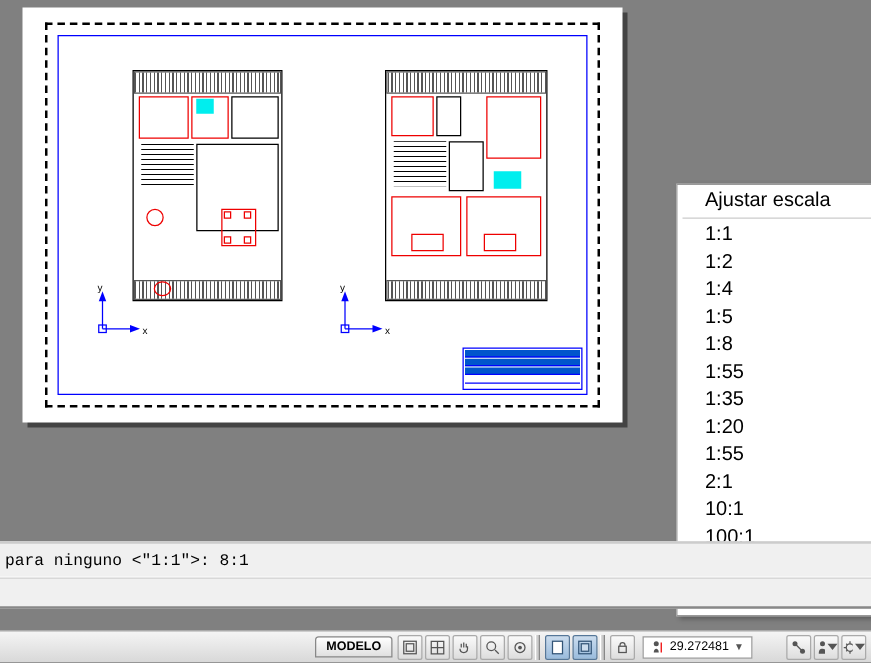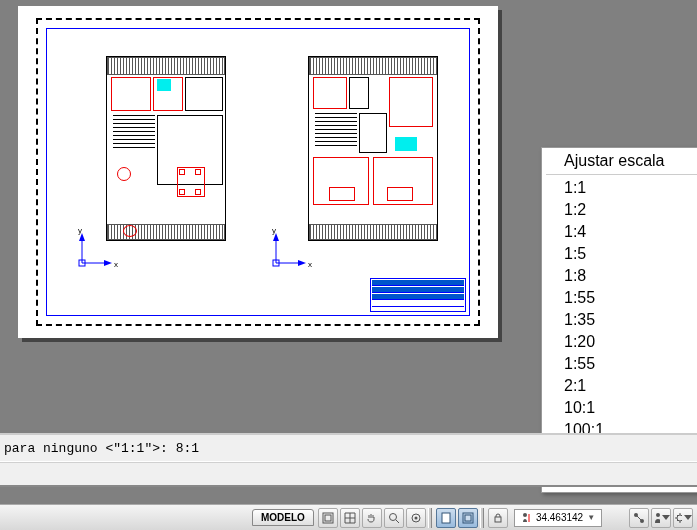--- a/index.html
+++ b/index.html
@@ -206,21 +206,21 @@
         <path d="M4 5v-1a2 2 0 0 1 4 0v1" stroke="#555" fill="none"></path>
       </svg>
   </div>
 
   <div class="coord-box">
     <svg class="svg11" style="margin-right:3px;">
         <circle cx="4" cy="3" r="2" fill="#555"></circle>
         <path d="M2 10c0-2 1-3 2-3s2 1 2 3" fill="#555"></path>
         <line x1="8" y1="2" x2="8" y2="10" stroke="#e00"></line>
       </svg>
-    <span>34.463142</span>
+    <span>29.272481</span>
     <span class="coord-arrow">▼</span>
   </div>
 
   <div class="right-group">
     <div class="sbtn">
       <svg class="svg11">
           <circle cx="3" cy="3" r="2" fill="#555"></circle>
           <circle cx="9" cy="9" r="2" fill="#555"></circle>
           <line x1="3" y1="3" x2="9" y2="9" stroke="#555"></line>
         </svg>

